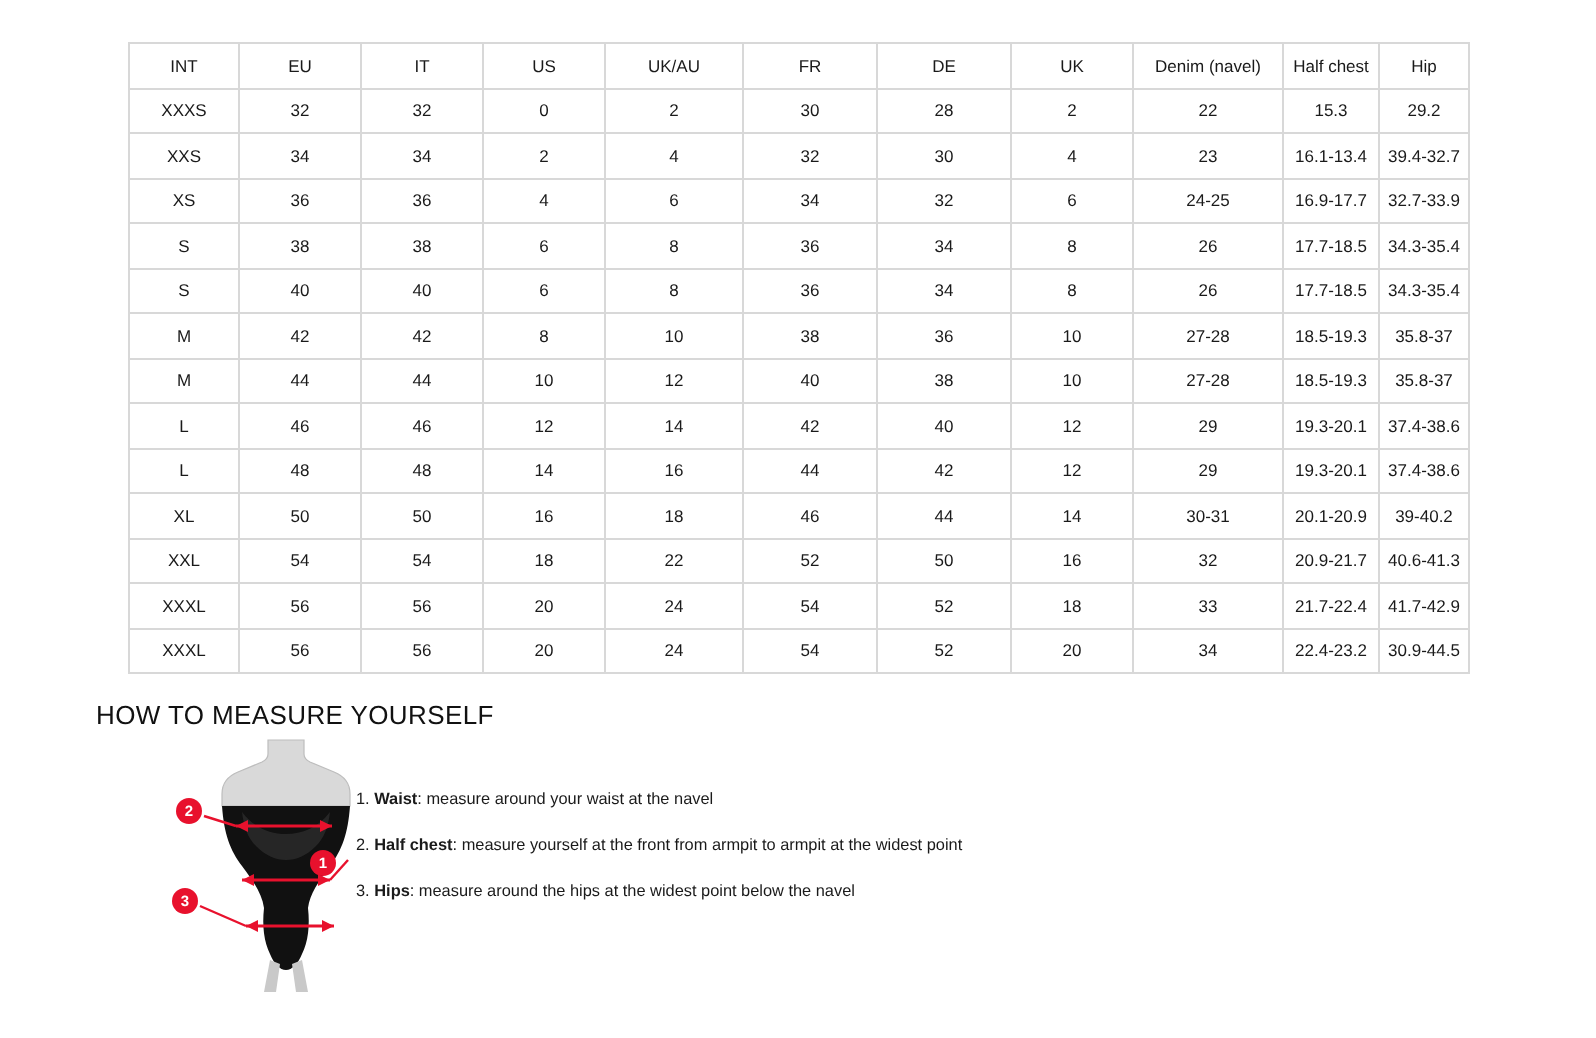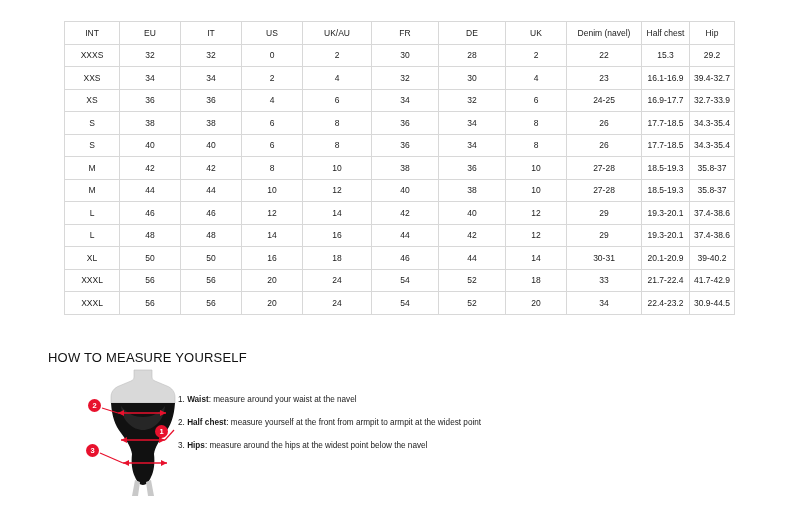--- a/index.html
+++ b/index.html
@@ -165,21 +165,21 @@
         <tr>
           <td>XXS</td>
           <td>34</td>
           <td>34</td>
           <td>2</td>
           <td>4</td>
           <td>32</td>
           <td>30</td>
           <td>4</td>
           <td>23</td>
-          <td class="left-pad">16.1-16.9</td>
+          <td class="left-pad">16.1-13.4</td>
           <td class="left-pad">39.4-32.7</td>
         </tr>
         <tr>
           <td>XS</td>
           <td>36</td>
           <td>36</td>
           <td>4</td>
           <td>6</td>
           <td>34</td>
           <td>32</td>
@@ -271,20 +271,33 @@
           <td>50</td>
           <td>50</td>
           <td>16</td>
           <td>18</td>
           <td>46</td>
           <td>44</td>
           <td>14</td>
           <td>30-31</td>
           <td class="left-pad">20.1-20.9</td>
           <td class="left-pad">39-40.2</td>
+        </tr>
+        <tr>
+          <td>XXL</td>
+          <td>54</td>
+          <td>54</td>
+          <td>18</td>
+          <td>22</td>
+          <td>52</td>
+          <td>50</td>
+          <td>16</td>
+          <td>32</td>
+          <td class="left-pad">20.9-21.7</td>
+          <td class="left-pad">40.6-41.3</td>
         </tr>
         <tr>
           <td>XXXL</td>
           <td>56</td>
           <td>56</td>
           <td>20</td>
           <td>24</td>
           <td>54</td>
           <td>52</td>
           <td>18</td>

